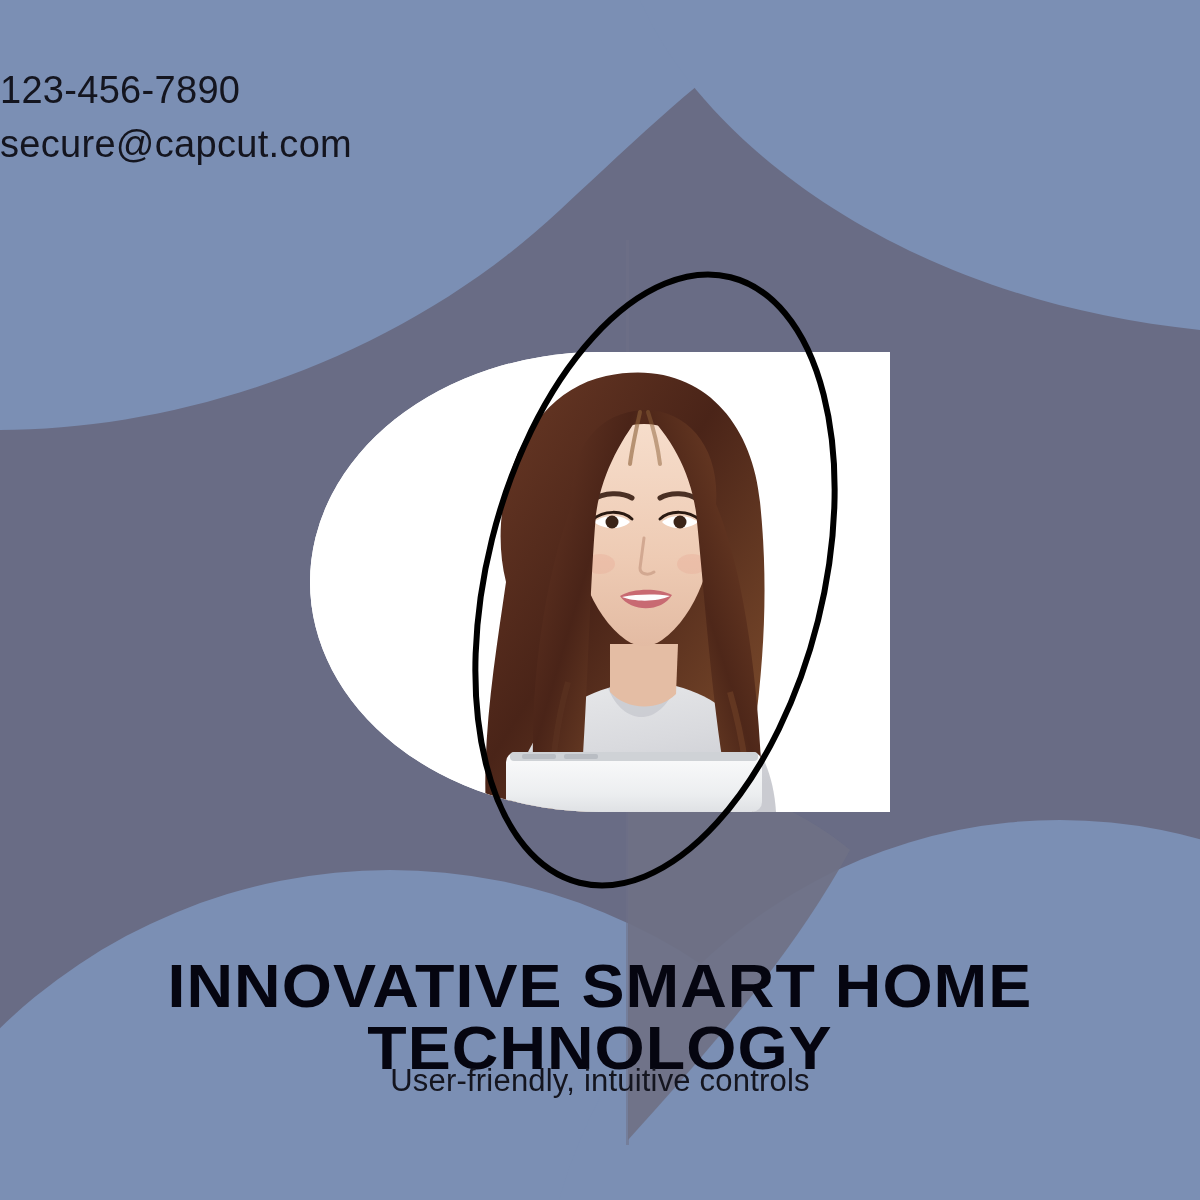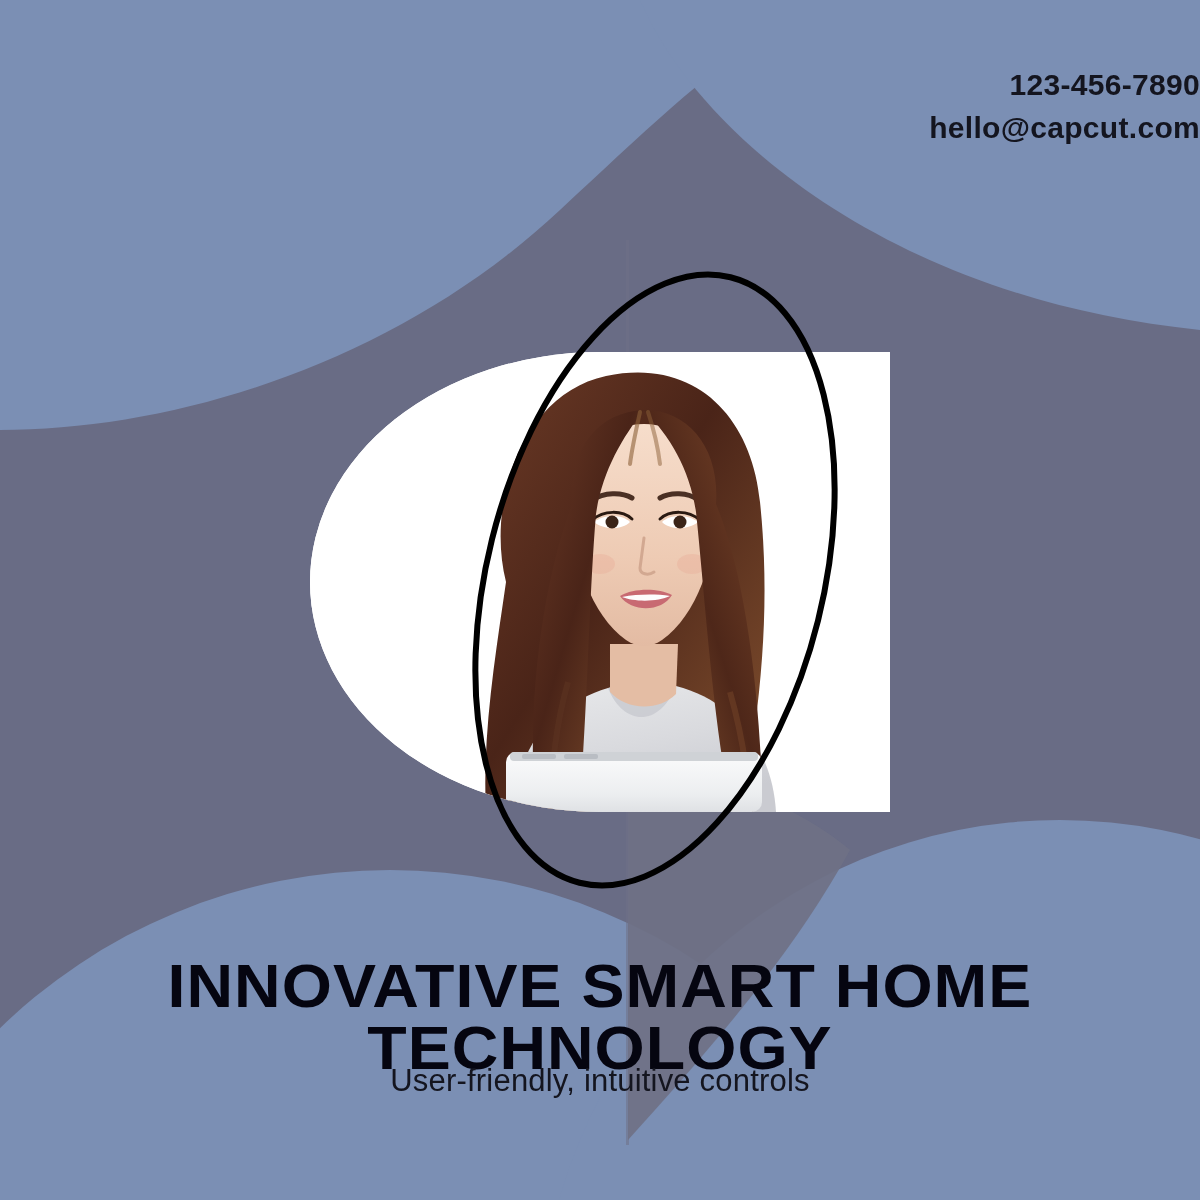--- a/index.html
+++ b/index.html
@@ -53,26 +53,26 @@
     height: 650px;
     pointer-events: none;
   }
 
   
   .contact {
     position: absolute;
     left: 0;
     right: 0;
     top: 64px;
-    text-align: right;
+    text-align: left;
     color: #14151f;
-    font-size: 30px;
+    font-size: 38px;
     line-height: 1.42;
     letter-spacing: 0.3px;
-    font-weight: 700;
+    font-weight: 400;
   }
   .contact div { white-space: nowrap; }
 
   .tagline {
     position: absolute;
     left: 105px;
     width: 990px;
     top: 172px;
     text-align: center;
     color: #14151f;
@@ -238,21 +238,21 @@
       <rect x="254" y="402" width="34" height="5" rx="2" fill="#b9bdc3"></rect>
     </svg>
   </div>
 
   <svg class="ellipse-outline" viewBox="0 0 400 650">
     <ellipse cx="200" cy="325" rx="168" ry="312" fill="none" stroke="#000000" stroke-width="6" transform="rotate(14 200 325)"></ellipse>
   </svg>
 
   <div class="contact">
     <div>123-456-7890</div>
-    <div>hello@capcut.com</div>
+    <div>secure@capcut.com</div>
   </div>
 
 
   <div class="headline">INNOVATIVE SMART HOME TECHNOLOGY</div>
 
   <div class="subhead">User-friendly, intuitive controls</div>
 
 </div>
 
 </body></html>

